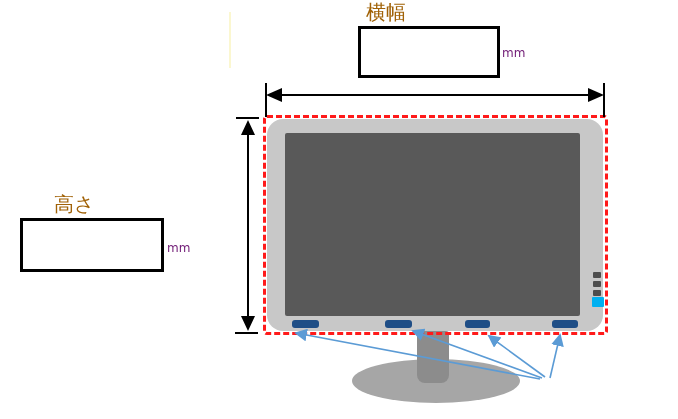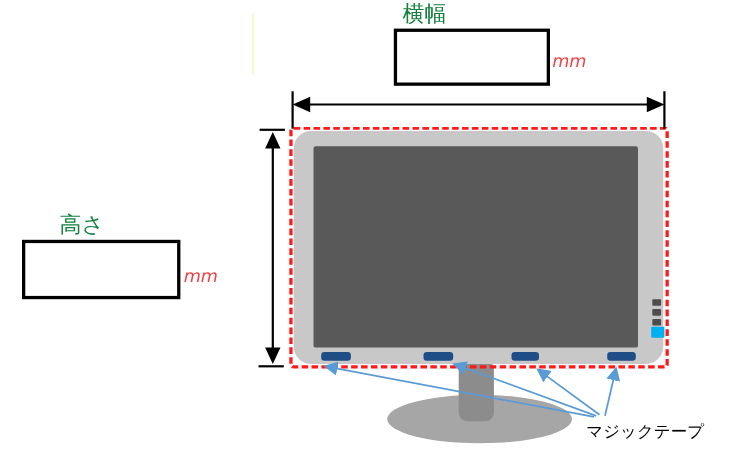--- a/index.html
+++ b/index.html
@@ -1,22 +1,22 @@
 <!DOCTYPE html>
 <html style="--bezel: #c8c8c8; --screen: #595959; --strip: #1f4e86; --dash-red: #ff1a1a; --arrow-blue: #5b9bd5; --power-led: #00b0f0; --side-button: #4d4d4d; --stand-neck: #8c8c8c; --stand-base: #a6a6a6; --dimension-line: #000000;"><head>
 <meta charset="utf-8">
 <style>
   html,body{margin:0;padding:0;background:#fff;}
   #canvas{
     position:relative;width:678px;height:419px;background:#ffffff;
     font-family:"DejaVu Sans","Liberation Sans",sans-serif;color:#000;overflow:hidden;
   }
   .abs{position:absolute;}
-  .jp-label{font-size:20px;line-height:1.15;color:#15803d;white-space:nowrap;}
-  .unit{font-size:16px;color:#ef4444;white-space:nowrap;font-style:italic;}
+  .jp-label{font-size:20px;line-height:1.15;color:#a16207;white-space:nowrap;}
+  .unit{font-size:12px;color:#701a75;white-space:nowrap;}
   .dim-input{
     position:absolute;box-sizing:border-box;border:3px solid #000;background:#fff;
     font-size:18px;padding:2px 6px;outline:none;border-radius:0;
   }
   #width-input{left:358px;top:26px;width:142px;height:52px;}
   #height-input{left:20px;top:218px;width:144px;height:54px;}
   #width-label{left:366px;top:1px;}
   #width-unit{left:502px;top:46px;}
   #height-label{left:26px;top:193px;margin-left:28px;}
   #height-unit{left:167px;top:241px;}
@@ -101,15 +101,14 @@
     </g>
 
     <g>
       <line class="blue-line" x1="540" y1="379" x2="296" y2="333" marker-end="url(#bluehead)"></line>
       <line class="blue-line" x1="542" y1="378" x2="413" y2="331" marker-end="url(#bluehead)"></line>
       <line class="blue-line" x1="545" y1="377" x2="489" y2="336" marker-end="url(#bluehead)"></line>
       <line class="blue-line" x1="550" y1="378" x2="560" y2="335" marker-end="url(#bluehead)"></line>
     </g>
   </svg>
 
-  <div class="abs" id="tape-label">マジックテープ</div>
 
 </div>
 
 </body></html>

